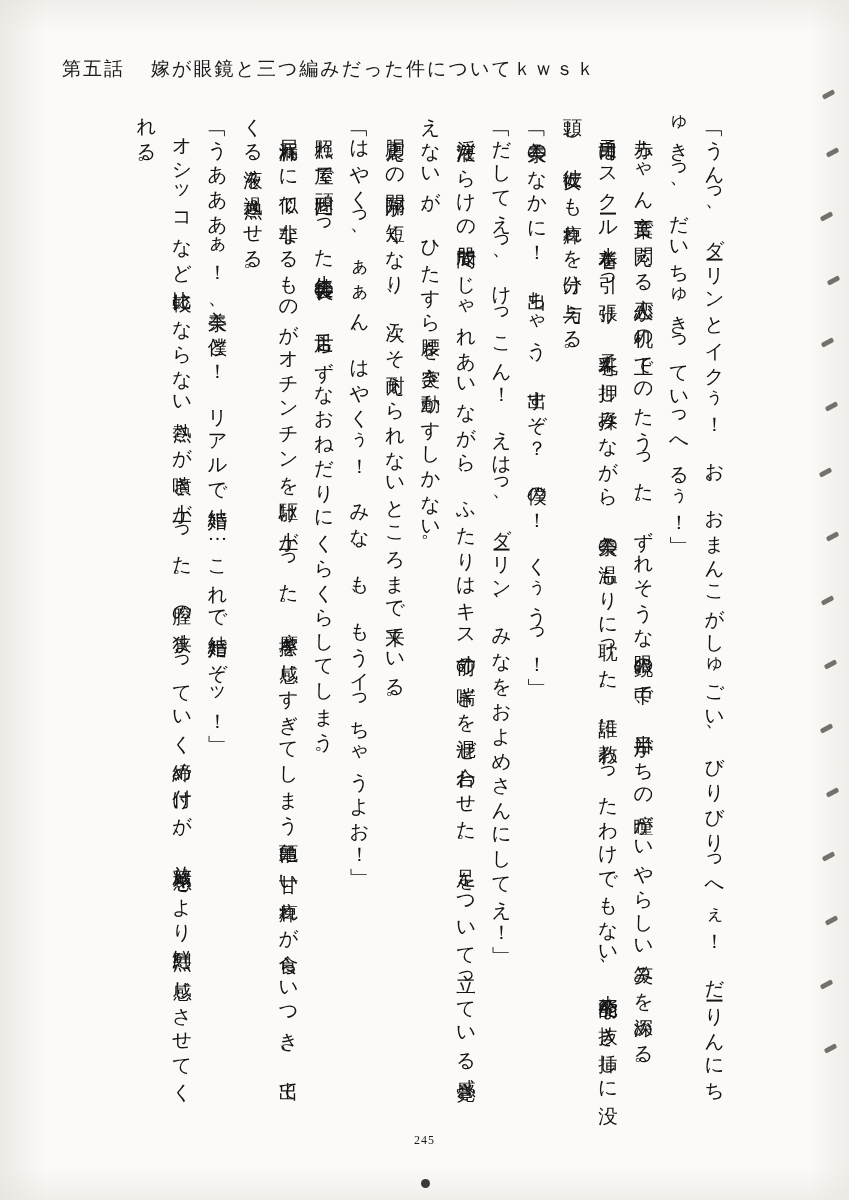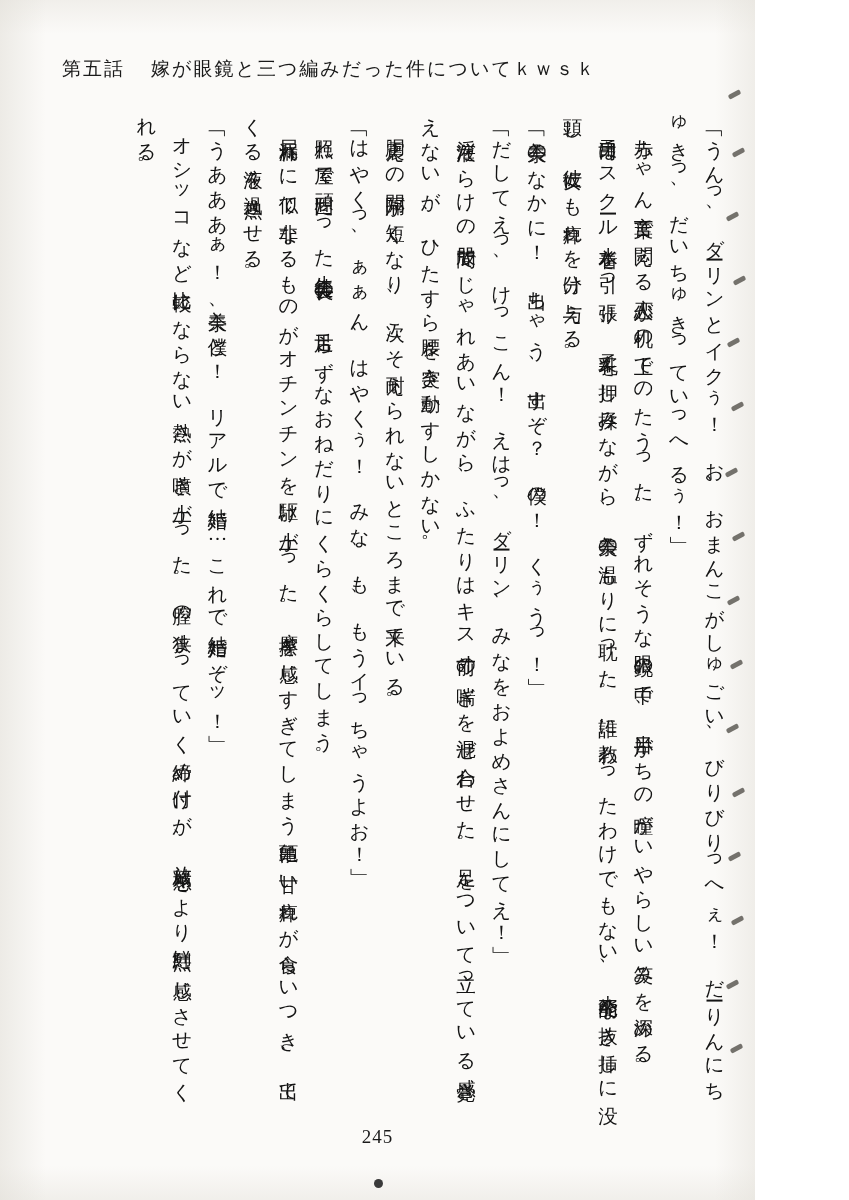--- a/index.html
+++ b/index.html
@@ -5,21 +5,21 @@
   html, body {
     margin: 0;
     padding: 0;
     background: #ffffff;
   }
   body {
     font-family: "Liberation Serif", "DejaVu Serif", serif;
   }
   .page {
     position: relative;
-    width: 755px;
+    width: 849px;
     height: 1200px;
     background: #fbfaf8;
     overflow: hidden;
   }
   
   .paper-tint {
     position: absolute;
     inset: 0;
     background:
       linear-gradient(to right, rgba(225,222,215,0.55) 0px, rgba(255,255,255,0) 46px),
@@ -90,21 +90,21 @@
   .vtext p.ind {
     text-indent: 20px;
   }
 
   .folio {
     position: absolute;
     left: 0;
     right: 0;
     bottom: 52px;
     text-align: center;
-    font-size: 19px;
+    font-size: 12px;
     letter-spacing: 1px;
     color: #1a1a1a;
   }
   .spine-dot {
     position: absolute;
     left: 50%;
     bottom: 12px;
     width: 9px;
     height: 9px;
     margin-left: -4px;

